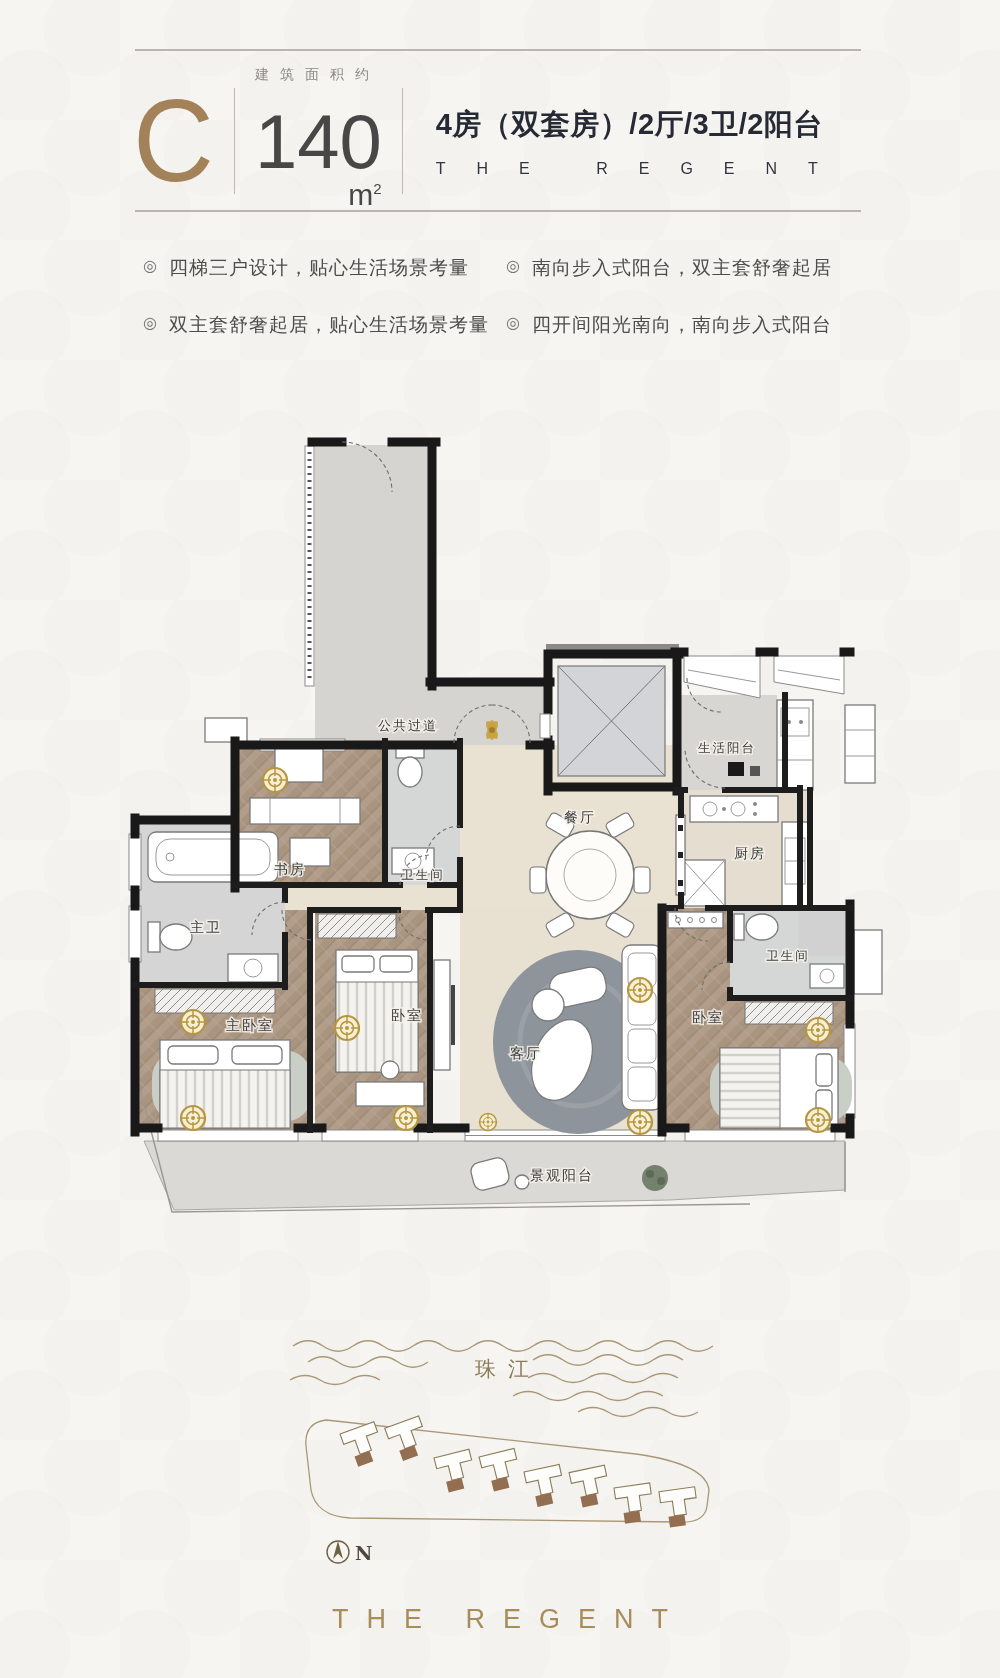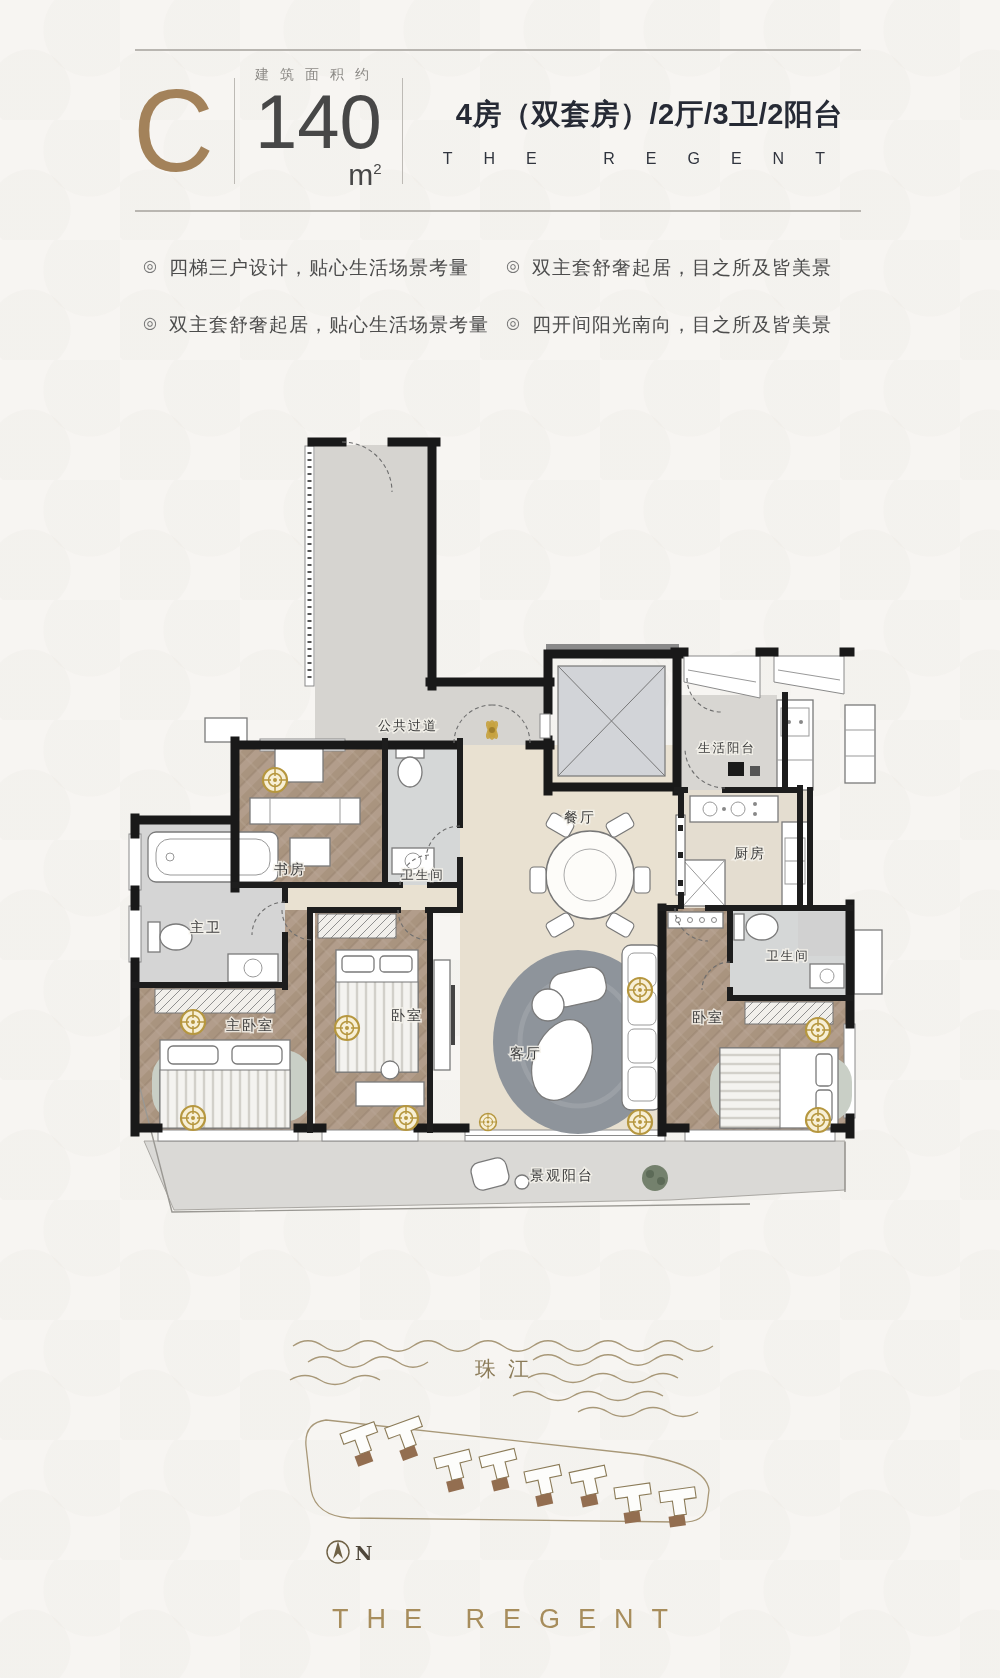--- a/index.html
+++ b/index.html
@@ -11,25 +11,25 @@
           #f7f5f2;
         background-size:120px 120px;}
   .hairline{position:absolute;left:135px;width:726px;height:2px;background:#b9b6b1;}
   .hl-top{top:49px;}
   .hl-mid{top:210px;}
   
   .header{position:absolute;left:133px;top:66px;width:730px;display:flex;align-items:center;}
   .unit-letter{font-size:112px;line-height:1;font-weight:300;color:#a3825a;transform:scaleY(1.04);}
   .vline{width:1px;height:106px;background:#bdbab5;margin:0 20px;}
   .area-block{display:flex;flex-direction:column;}
-  .area-label{font-size:14px;letter-spacing:11px;color:#8c8a86;margin-bottom:0;white-space:nowrap;}
+  .area-label{font-size:14px;letter-spacing:11px;color:#8c8a86;margin-bottom:20px;white-space:nowrap;}
   .area-value{font-size:76px;font-weight:300;color:#474747;line-height:1;display:flex;align-items:flex-end;flex-direction:column;}
   .area-unit{font-size:30px;color:#474747;margin-left:8px;margin-bottom:6px;}
   .area-unit sup{font-size:15px;}
-  .title-block{margin-left:13px;flex:1;text-align:center;}
+  .title-block{margin-left:13px;flex:1;}
   .main-title{font-size:29px;font-weight:600;color:#262a35;letter-spacing:.5px;white-space:nowrap;}
   .brand-spaced{margin-top:15px;font-size:16px;color:#30343e;letter-spacing:31px;white-space:nowrap;font-weight:400;}
   
   .feature{position:absolute;display:flex;align-items:flex-start;gap:11px;font-size:19px;color:#4c4c4c;letter-spacing:1px;}
   .feature .bullet{color:#777;font-size:16px;line-height:1.4;}
   .f1{left:143px;top:255px;} .f2{left:143px;top:312px;}
   .f3{left:506px;top:255px;} .f4{left:506px;top:312px;}
   
   .plan{position:absolute;left:110px;top:430px;width:780px;height:800px;}
   .site{position:absolute;left:278px;top:1298px;width:450px;height:290px;}
@@ -77,25 +77,25 @@
   <div class="feature f1">
     <span class="bullet">◎</span>
     <span>四梯三户设计，贴心生活场景考量</span>
   </div>
   <div class="feature f2">
     <span class="bullet">◎</span>
     <span>双主套舒奢起居，贴心生活场景考量</span>
   </div>
   <div class="feature f3">
     <span class="bullet">◎</span>
-    <span>双主套舒奢起居，目之所及皆美景</span>
+    <span>南向步入式阳台，双主套舒奢起居</span>
   </div>
   <div class="feature f4">
     <span class="bullet">◎</span>
-    <span>四开间阳光南向，目之所及皆美景</span>
+    <span>四开间阳光南向，南向步入式阳台</span>
   </div>
 
   <svg class="plan" viewBox="0 0 780 800">
     <defs>
       <pattern id="herr" width="16" height="16" patternUnits="userSpaceOnUse" patternTransform="rotate(45)">
         <rect width="16" height="16" fill="#b29d8b"></rect>
         <rect width="8" height="16" fill="#a9947f"></rect>
         <line x1="8" y1="0" x2="8" y2="16" stroke="#98836f" stroke-width="1"></line>
         <line x1="0" y1="8" x2="16" y2="8" stroke="#bcab99" stroke-width="0.6"></line>
       </pattern>

